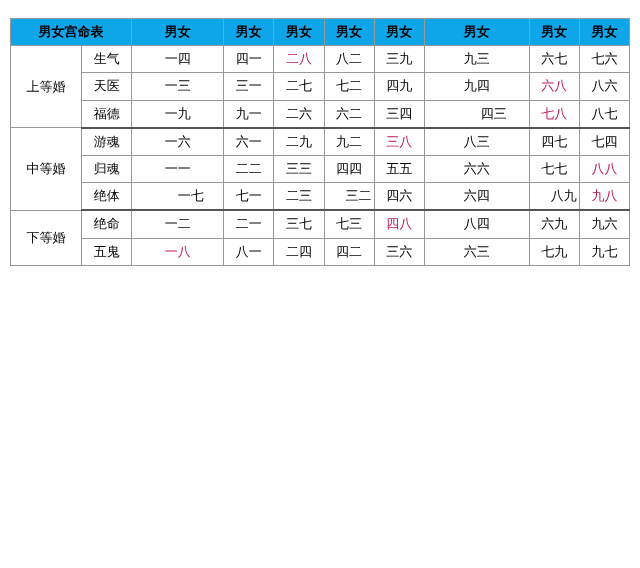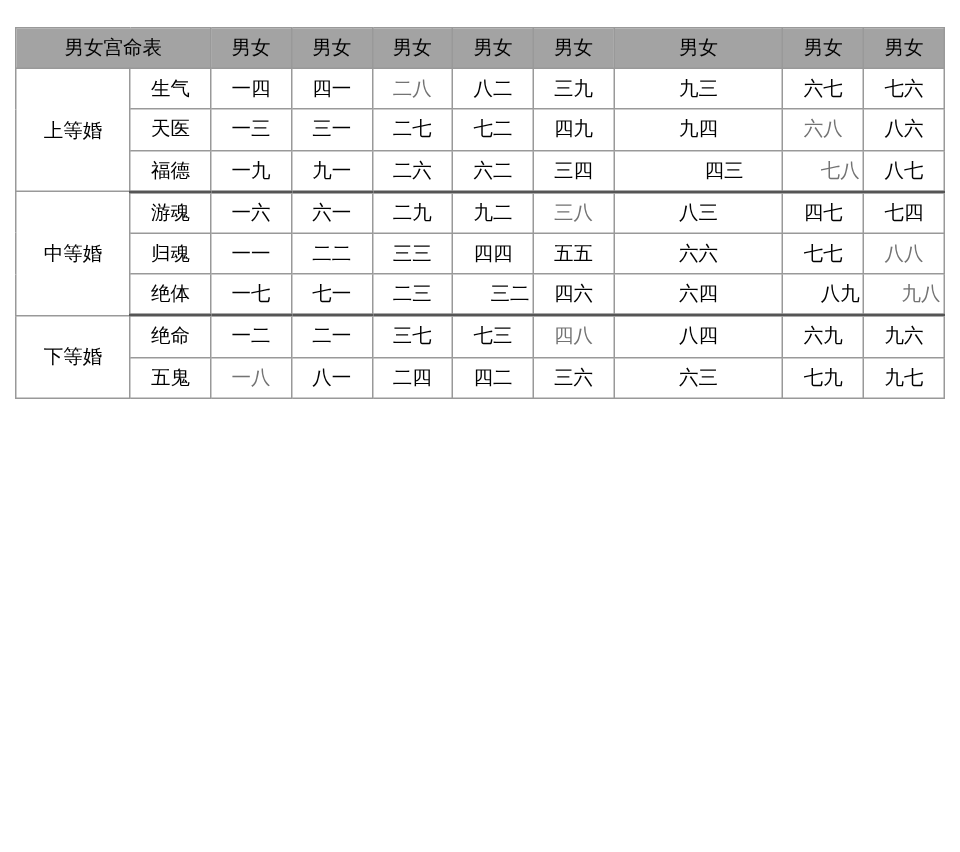--- a/index.html
+++ b/index.html
@@ -21,24 +21,24 @@
     }
     .main-table td, .main-table th {
       border: 1px solid #999;
       text-align: center;
       vertical-align: middle;
       padding: 4px 2px;
       min-width: 30px;
       line-height: 1.4;
     }
     .main-table .header-row td {
-      background: #a3a3a3;
-      font-weight: normal;
+      background: #0ea5e9;
+      font-weight: bold;
     }
-    .red { color: #737373; }
+    .red { color: #be185d; }
   </style>
 </head>
 <body>
 
 <div class="page-title"></div>
 
 <table class="main-table">
   <tbody id="table-body">
   <tr class="header-row">
         <td colspan="2">男女宫命表</td>
@@ -75,21 +75,21 @@
         <td>八六</td>
       </tr>
       <tr>
         <td style="border-bottom: 2px solid rgb(85, 85, 85);">福德</td>
         <td style="border-bottom: 2px solid rgb(85, 85, 85);">一九</td>
         <td style="border-bottom: 2px solid rgb(85, 85, 85);">九一</td>
         <td style="border-bottom: 2px solid rgb(85, 85, 85);">二六</td>
         <td style="border-bottom: 2px solid rgb(85, 85, 85);">六二</td>
         <td style="border-bottom: 2px solid rgb(85, 85, 85);">三四</td>
         <td style="border-bottom: 2px solid rgb(85, 85, 85); padding-left: 36px;">四三</td>
-        <td class="red" style="border-bottom: 2px solid rgb(85, 85, 85); text-align: right;">七八</td>
+        <td class="red" style="border-bottom: 2px solid rgb(85, 85, 85);">七八</td>
         <td style="border-bottom: 2px solid rgb(85, 85, 85);">八七</td>
       </tr>
       <tr>
         <td rowspan="3" style="font-weight: normal;">中等婚</td>
         <td>游魂</td>
         <td>一六</td>
         <td>六一</td>
         <td>二九</td>
         <td>九二</td>
         <td class="red">三八</td>
@@ -103,28 +103,28 @@
         <td>二二</td>
         <td>三三</td>
         <td>四四</td>
         <td>五五</td>
         <td>六六</td>
         <td>七七</td>
         <td class="red">八八</td>
       </tr>
       <tr>
         <td style="border-bottom: 2px solid rgb(85, 85, 85);">绝体</td>
-        <td style="border-bottom: 2px solid rgb(85, 85, 85);">一七</td>
+        <td style="border-bottom: 2px solid rgb(85, 85, 85); padding-left: 28px;">一七</td>
         <td style="border-bottom: 2px solid rgb(85, 85, 85);">七一</td>
         <td style="border-bottom: 2px solid rgb(85, 85, 85);">二三</td>
         <td style="border-bottom: 2px solid rgb(85, 85, 85); text-align: right;">三二</td>
         <td style="border-bottom: 2px solid rgb(85, 85, 85);">四六</td>
         <td style="border-bottom: 2px solid rgb(85, 85, 85);">六四</td>
         <td style="border-bottom: 2px solid rgb(85, 85, 85); text-align: right;">八九</td>
-        <td class="red" style="border-bottom: 2px solid rgb(85, 85, 85); text-align: right;">九八</td>
+        <td class="red" style="border-bottom: 2px solid rgb(85, 85, 85);">九八</td>
       </tr>
       <tr>
         <td rowspan="2" style="font-weight: normal;">下等婚</td>
         <td>绝命</td>
         <td>一二</td>
         <td>二一</td>
         <td>三七</td>
         <td>七三</td>
         <td class="red">四八</td>
         <td>八四</td>

